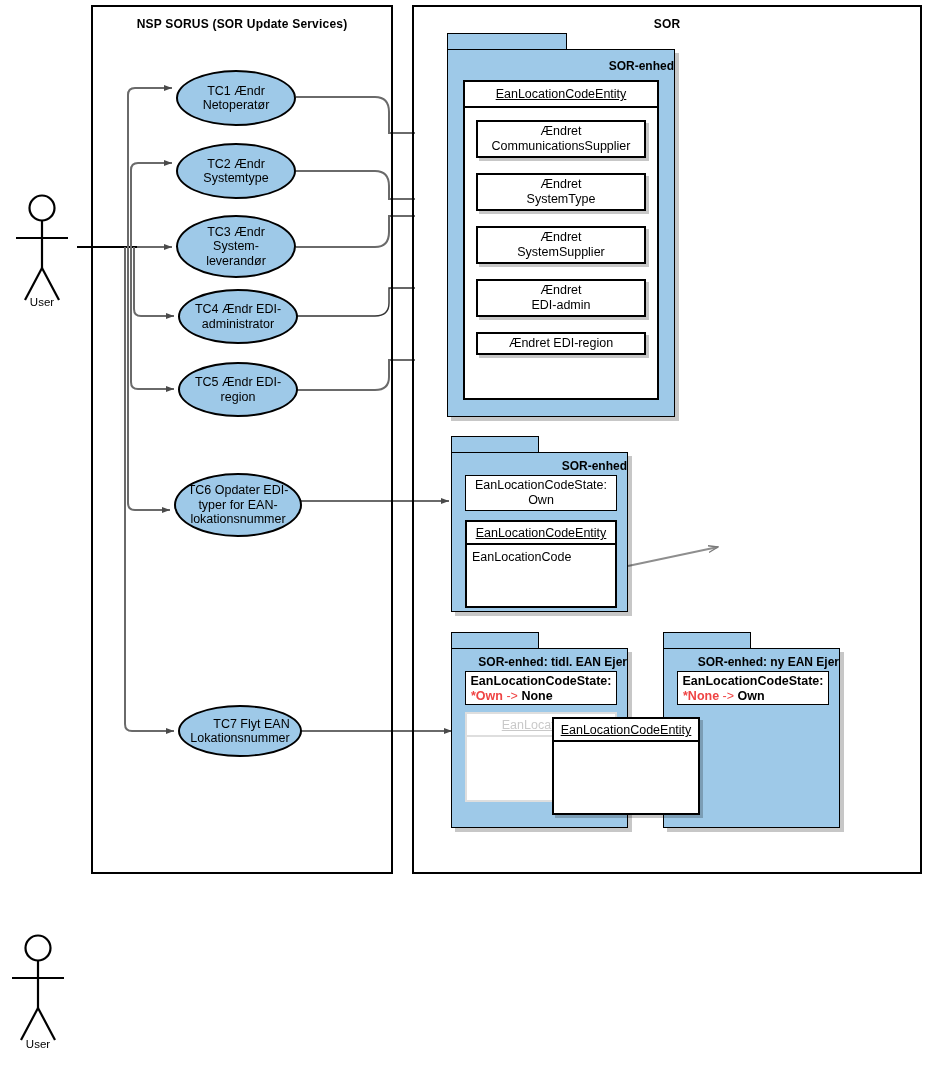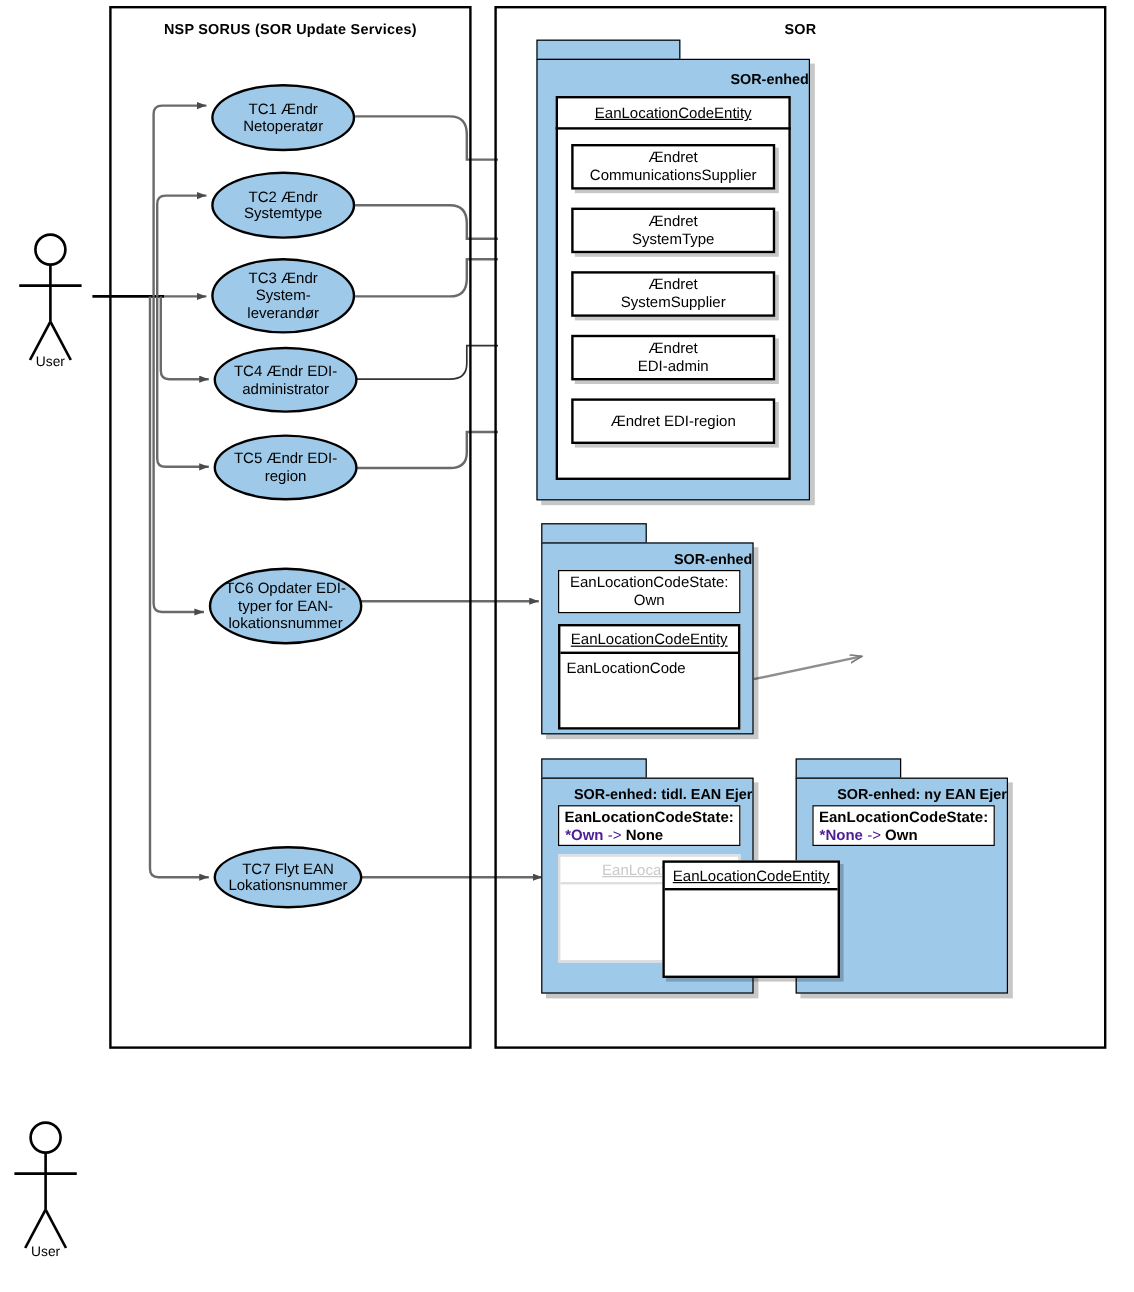--- a/index.html
+++ b/index.html
@@ -29,21 +29,21 @@
 
   .clsbox{position:absolute;background:#fff;border:2px solid #000;box-sizing:border-box;box-shadow:3px 3px 0 0 rgba(0,0,0,0.22);}
   .clsbox .hdr{position:absolute;left:0;top:0;width:100%;box-sizing:border-box;
                border-bottom:2px solid #000;text-align:center;font-size:12.5px;line-height:22px;height:23px;}
   .clsbox .hdr u{text-decoration:underline;}
   .clsbox .attr{position:absolute;left:0;box-sizing:border-box;width:100%;padding-left:5px;
                 font-size:12.5px;line-height:16px;text-align:left;}
 
   .plain{position:absolute;font-size:12.5px;line-height:15px;text-align:center;}
   .underline{text-decoration:underline;}
-  .muted{color:#4c1d95;}
+  .muted{color:#ef4444;}
   .muted2{color:#c9c9c9;}
   .bold{font-weight:bold;}
   .actor-label{position:absolute;width:100%;text-align:center;font-size:11.5px;}
   .center2{display:flex;align-items:center;justify-content:center;text-align:center;width:100%;height:100%;}
 </style>
 </head>
 <body>
 
 <div id="canvas">
 
@@ -154,21 +154,21 @@
   </div>
 
   <div class="usecase" style="left:174px;top:473px;width:128px;height:64px;">
     <span>
       <i style="font-style:normal">TC6 Opdater EDI-</i><br>
       <i style="font-style:normal">typer for EAN-</i><br>
       <i style="font-style:normal">lokationsnummer</i>
     </span>
   </div>
 
-  <div class="usecase" style="left:178px;top:705px;width:124px;height:52px;">
+  <div class="usecase" style="left:178px;top:705px;width:124px;height:52px;text-align:right;">
     <span>
       <i style="font-style:normal">TC7 Flyt EAN</i><br>
       <i style="font-style:normal">Lokationsnummer</i>
     </span>
   </div>
 
   <div class="pkg" style="left:447px;top:33px;width:235px;height:385px;">
     <div class="tab" style="width:120px;top:0;"></div>
     <div class="body" style="top:16px;width:228px;height:368px;">
       <div class="pkgname" style="top:9px;">SOR-enhed</div>
@@ -209,21 +209,21 @@
 
     <div class="wbox" style="left:29px;top:246px;width:170px;height:38px;">
       <div class="center2">
         <span>
           <i style="font-style:normal">Ændret</i><br>
           <i style="font-style:normal">EDI-admin</i>
         </span>
       </div>
     </div>
 
-    <div class="wbox" style="left:29px;top:299px;width:170px;height:38px;">
+    <div class="wbox" style="left:29px;top:299px;width:170px;height:23px;">
       <div class="center2">
         <span>Ændret EDI-region</span>
       </div>
     </div>
   </div>
 
   <div class="pkg" style="left:451px;top:436px;width:185px;height:178px;">
     <div class="tab" style="width:88px;top:0;"></div>
     <div class="body" style="top:16px;width:177px;height:160px;">
       <div class="pkgname" style="top:6px;">SOR-enhed</div>

